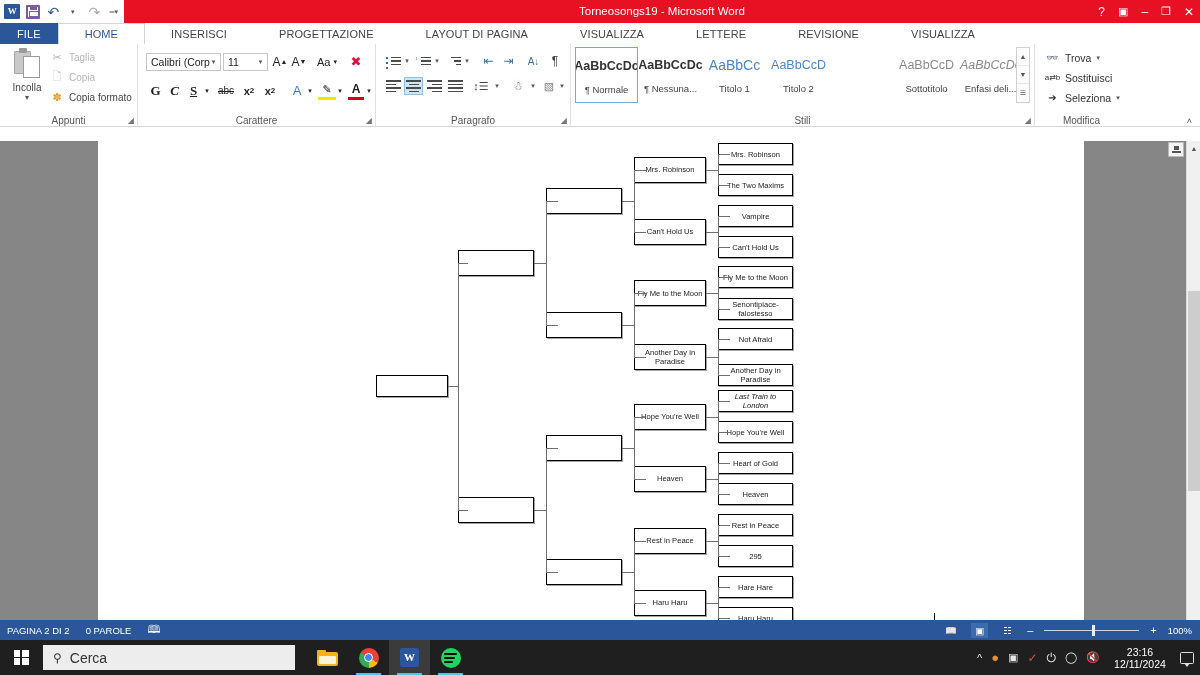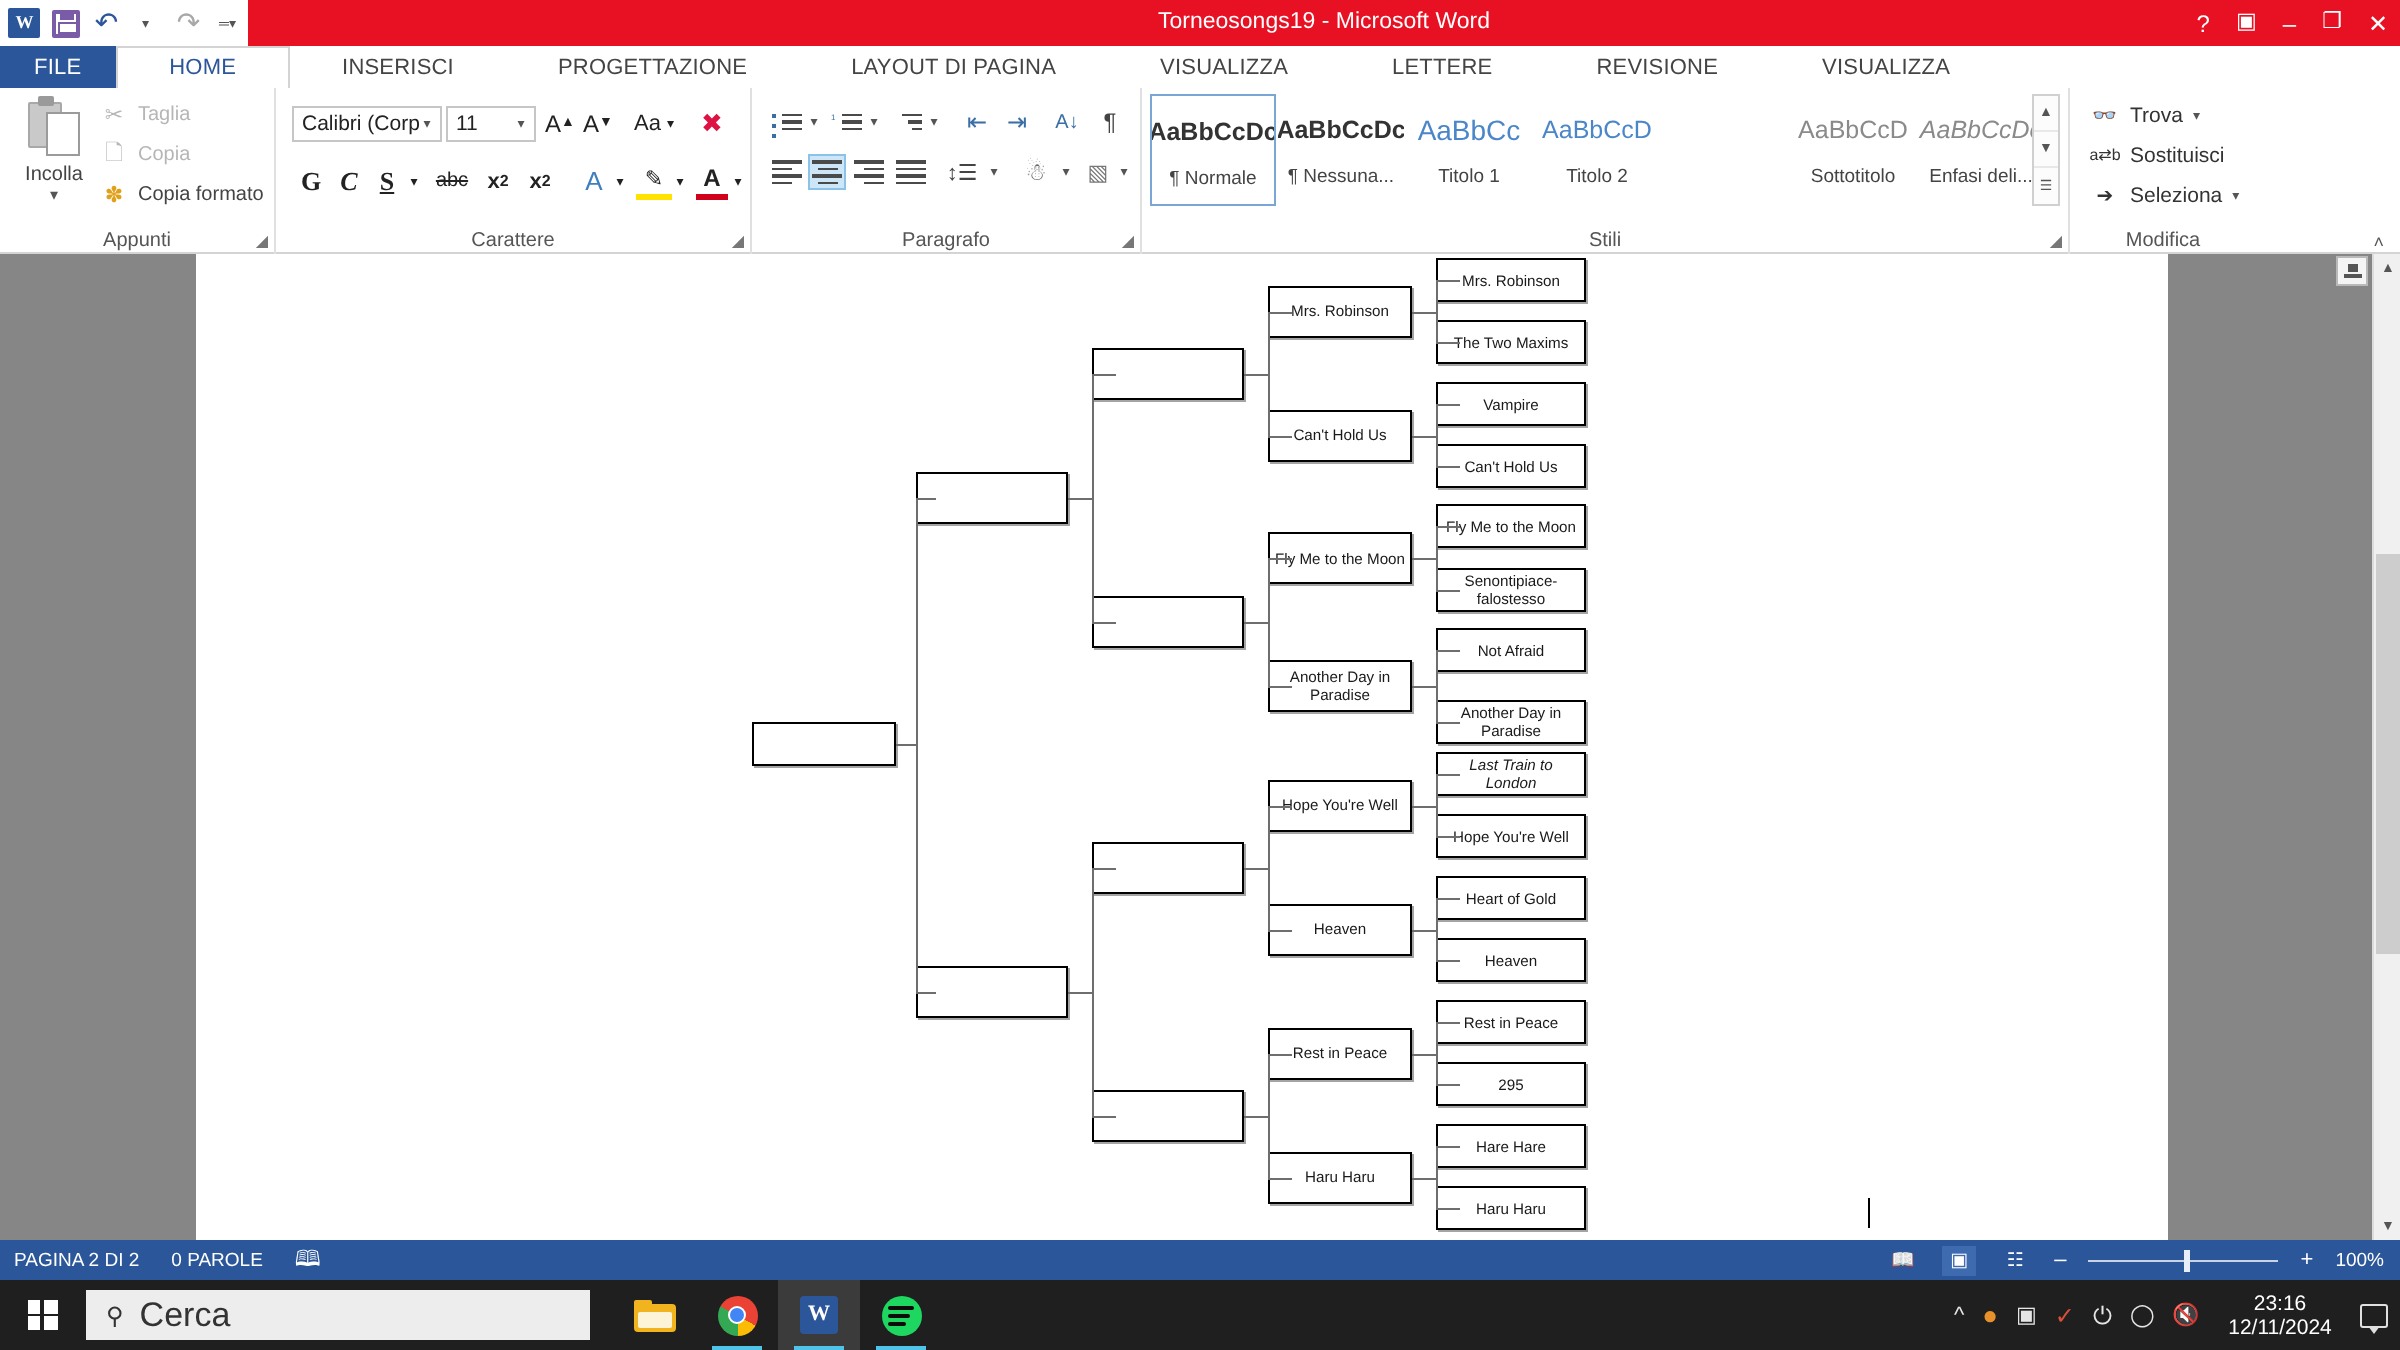--- a/index.html
+++ b/index.html
@@ -90,21 +90,21 @@
   .st-scroll { position:absolute; right:4px; top:3px; width:14px; height:56px; border:1px solid #d0d0d0; background:#fcfcfc; }
   .st-scroll div { height:18px; display:flex; align-items:center; justify-content:center; font-size:7px; color:#555; border-bottom:1px solid #e8e8e8; }
 
   
   #g-mod { left:1035px; width:165px; border-right:none; }
   .moditem { position:absolute; left:10px; font-size:10.5px; color:#333; display:flex; align-items:center; gap:5px; }
   .mico { width:15px; height:13px; display:flex; align-items:center; justify-content:center; font-size:10px; }
   .ribcollapse { position:absolute; right:8px; bottom:1px; font-size:9px; color:#555; }
 
   
-  .docarea { position:absolute; left:0; top:127px; width:1200px; height:493px; background:#868686; }
+  .docarea { position:absolute; left:0; top:141px; width:1200px; height:493px; background:#868686; }
   .page { position:absolute; left:98px; top:0px; width:986px; height:493px; background:#fff; }
   .vscroll { position:absolute; right:0; top:0; width:14px; height:493px; background:#f0f0f0; border-left:1px solid #dcdcdc; }
   .vs-up, .vs-dn { position:absolute; left:0; width:14px; height:14px; display:flex; align-items:center; justify-content:center; font-size:7px; color:#555; background:#f0f0f0;}
   .vs-up { top:0; } .vs-dn { bottom:0; }
   .vs-thumb { position:absolute; left:1px; width:12px; background:#cdcdcd; }
   .ruler-btn { position:absolute; right:16px; top:1px; width:16px; height:15px; border:1px solid #b9b9b9; background:#f4f4f4; display:flex; align-items:center; justify-content:center; }
   .ruler-btn .rb { width:9px; height:7px; position:relative; }
   .ruler-btn .rb:before { content:""; position:absolute; left:0; bottom:0; width:9px; height:2px; background:#555; }
   .ruler-btn .rb:after { content:""; position:absolute; left:2px; top:0; width:5px; height:4px; background:#555; }
   .caret-doc { position:absolute; width:1px; background:#000; }
@@ -126,21 +126,21 @@
   .zthumb { position:absolute; left:50%; width:3px; height:11px; background:#e8eef7; }
   .zpm { font-size:11px; }
 
   
   .taskbar { position:absolute; left:0; top:640px; width:1200px; height:35px; background:#1f1f1f; display:flex; align-items:center; }
   .startb { width:42px; height:35px; display:flex; align-items:center; justify-content:center; }
   .winflag { width:15px; height:15px; display:grid; grid-template-columns:1fr 1fr; grid-template-rows:1fr 1fr; gap:1.6px; }
   .winflag i { background:#fff; display:block; }
   .searchbox { width:252px; height:25px; background:#ededed; display:flex; align-items:center; gap:8px; padding-left:10px; margin-left:1px; }
   .searchbox .mg { font-size:12px; color:#333; }
-  .searchbox .ph { font-size:17px; color:#333; }
+  .searchbox .ph { font-size:14px; color:#333; }
   .tbicons { display:flex; align-items:center; gap:0px; margin-left:12px; }
   .tbi { width:41px; height:35px; display:flex; align-items:center; justify-content:center; position:relative; }
   .tbi.active { background:#3b3b3b; }
   .tbi .und { position:absolute; bottom:0; left:8px; right:8px; height:2.5px; background:#4fc3e8; }
   .folder { width:21px; height:16px; position:relative; }
   .folder:before { content:""; position:absolute; left:0; top:2px; width:21px; height:14px; background:#f2b41e; border-radius:1px 2px 2px 2px; }
   .folder:after { content:""; position:absolute; left:0; top:0; width:9px; height:4px; background:#f2b41e; border-radius:1px 1px 0 0; }
   .folder em { position:absolute; left:2px; top:6px; width:17px; height:8px; background:#fdf3d6; border-radius:1px; }
   .chrome { width:20px; height:20px; border-radius:50%; background:conic-gradient(#ea4335 0 33%, #fbbc05 33% 50%, #34a853 50% 83%, #ea4335 83% 100%); position:relative; }
   .chrome:after { content:""; position:absolute; left:5.5px; top:5.5px; width:9px; height:9px; border-radius:50%; background:#4285f4; border:1.5px solid #fff; box-sizing:border-box; }

